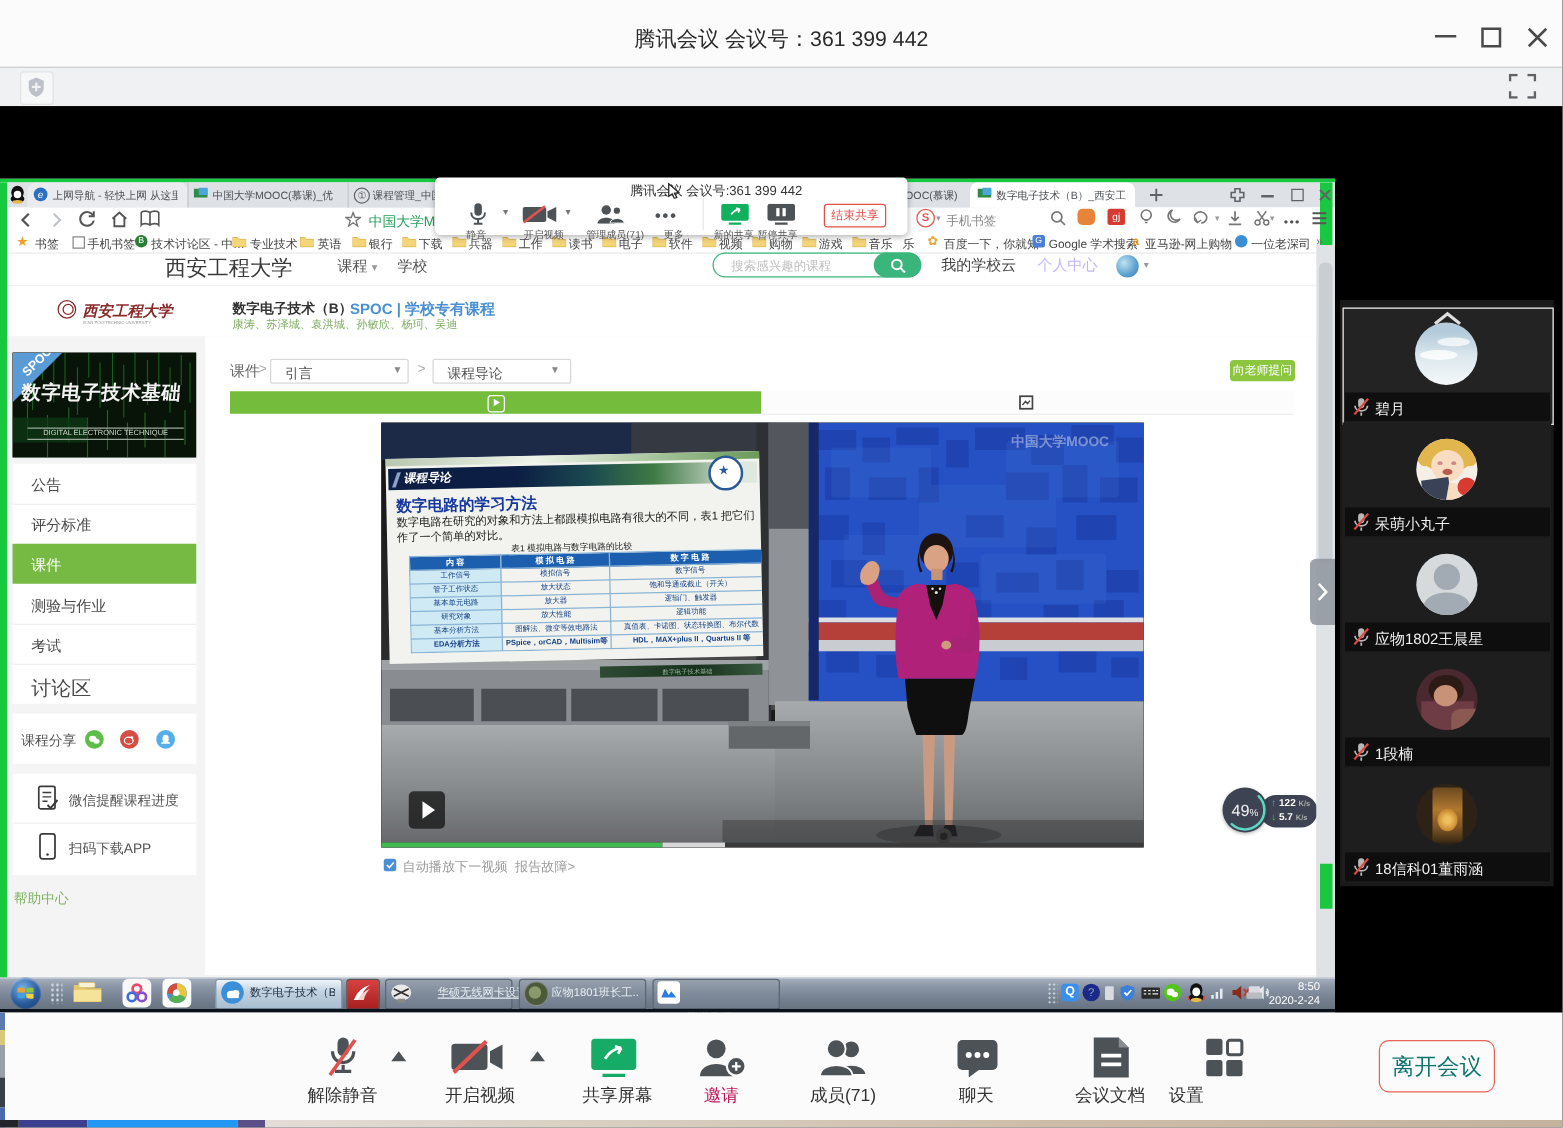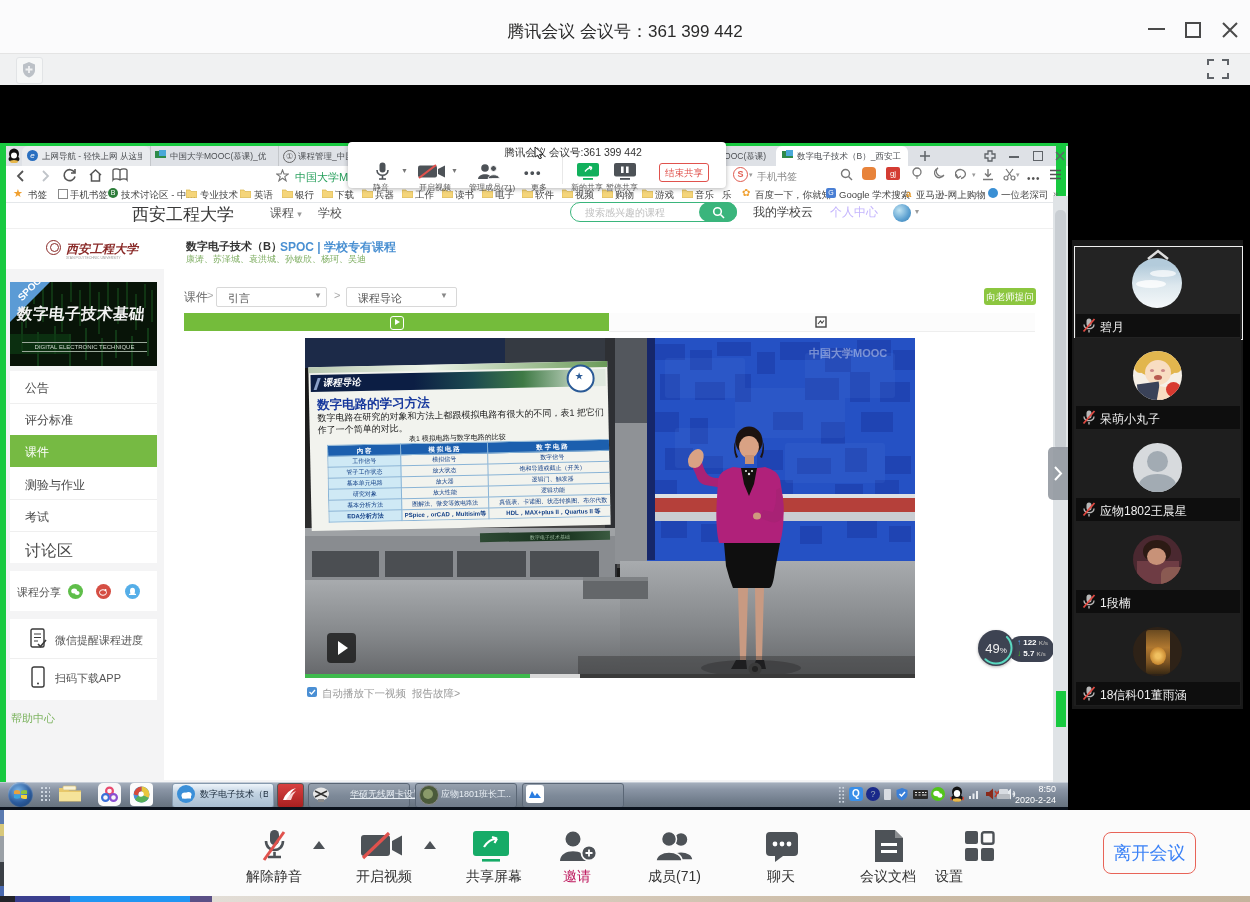--- a/index.html
+++ b/index.html
@@ -729,21 +729,21 @@
         <rect x="7" y="21" width="16" height="3" fill="#fff"></rect>
       </svg>
     <div class="ab" style="left:860px;top:58px;font-size:14px;color:#333;">会议文档</div>
     <svg class="ab" style="left:964px;top:20px" width="32" height="32">
         <rect x="1" y="1" width="13" height="13" rx="2" fill="#4d5257"></rect>
         <rect x="18" y="2.2" width="11.5" height="11.5" rx="2" fill="none" stroke="#4d5257" stroke-width="2.4"></rect>
         <rect x="1" y="18" width="13" height="13" rx="2" fill="#4d5257"></rect>
         <rect x="17" y="18" width="13" height="13" rx="2" fill="#4d5257"></rect>
       </svg>
     <div class="ab" style="left:935px;top:58px;font-size:14px;color:#333;">设置</div>
-    <div class="ab" style="left:1103px;top:22px;width:91px;height:40px;border:1.5px solid #e86458;border-radius:8px;color:#3b82f6;font-size:18px;text-align:center;line-height:40px;">离开会议</div>
+    <div class="ab" style="left:1103px;top:22px;width:91px;height:40px;border:1.5px solid #e86458;border-radius:8px;color:#0f766e;font-size:18px;text-align:center;line-height:40px;">离开会议</div>
   </div>
 
   <div class="ab" style="z-index:14;left:0;top:810px;width:4px;height:14px;background:#5a7ab0;"></div>
   <div class="ab" style="z-index:14;left:0;top:824px;width:4px;height:12px;background:#d8c87a;"></div>
   <div class="ab" style="z-index:14;left:0;top:836px;width:4px;height:26px;background:#9aa0a6;"></div>
   <div class="ab" style="z-index:14;left:0;top:862px;width:4px;height:24px;background:#3a3f45;"></div>
   <div class="ab" style="z-index:14;left:0;top:886px;width:4px;height:16px;background:#4a6ab0;"></div>
   <div class="ab" style="z-index:14;left:0;top:896px;width:15px;height:6px;background:#23242a;"></div>
   <div class="ab" style="z-index:14;left:15px;top:896px;width:55px;height:6px;background:#3b3f8e;"></div>
   <div class="ab" style="z-index:14;left:70px;top:896px;width:120px;height:6px;background:#2196f3;"></div>

